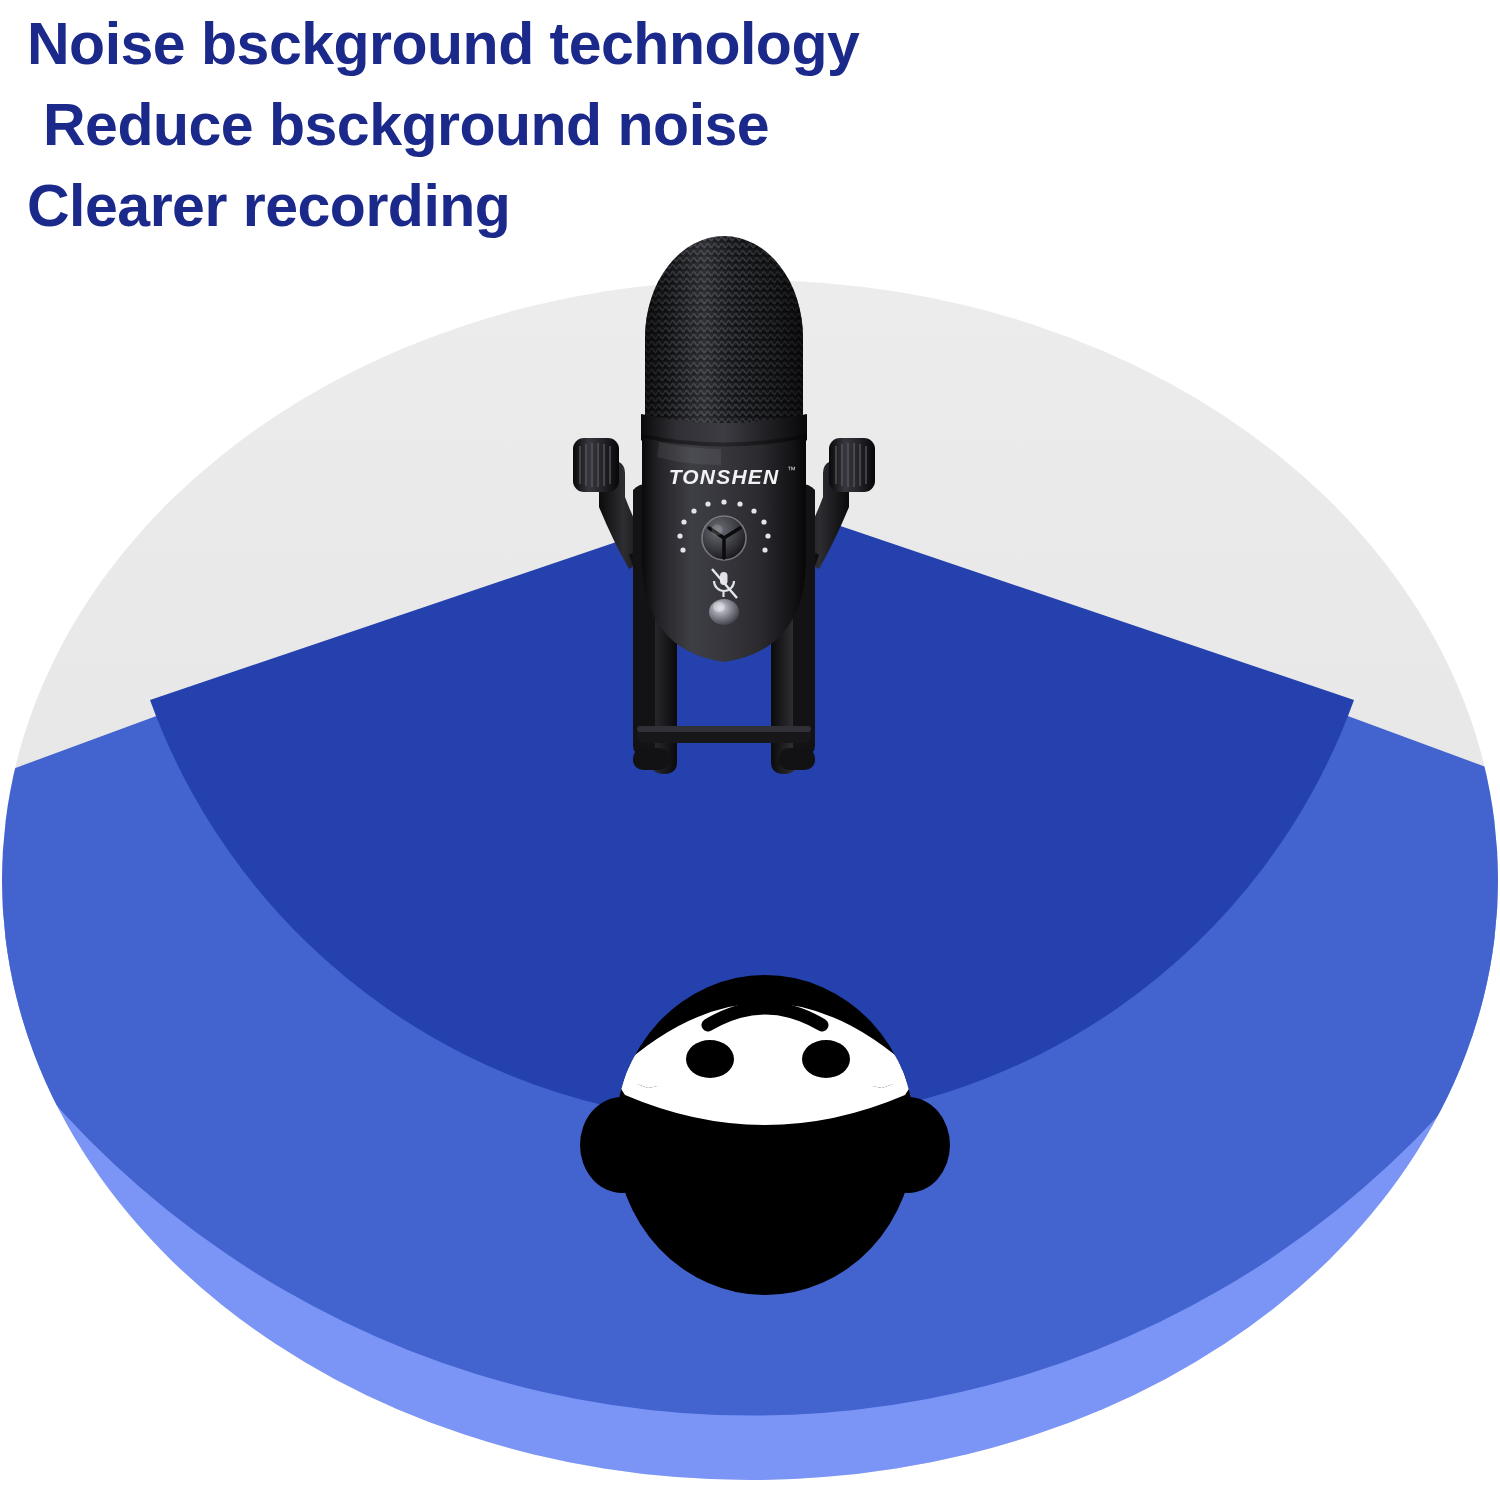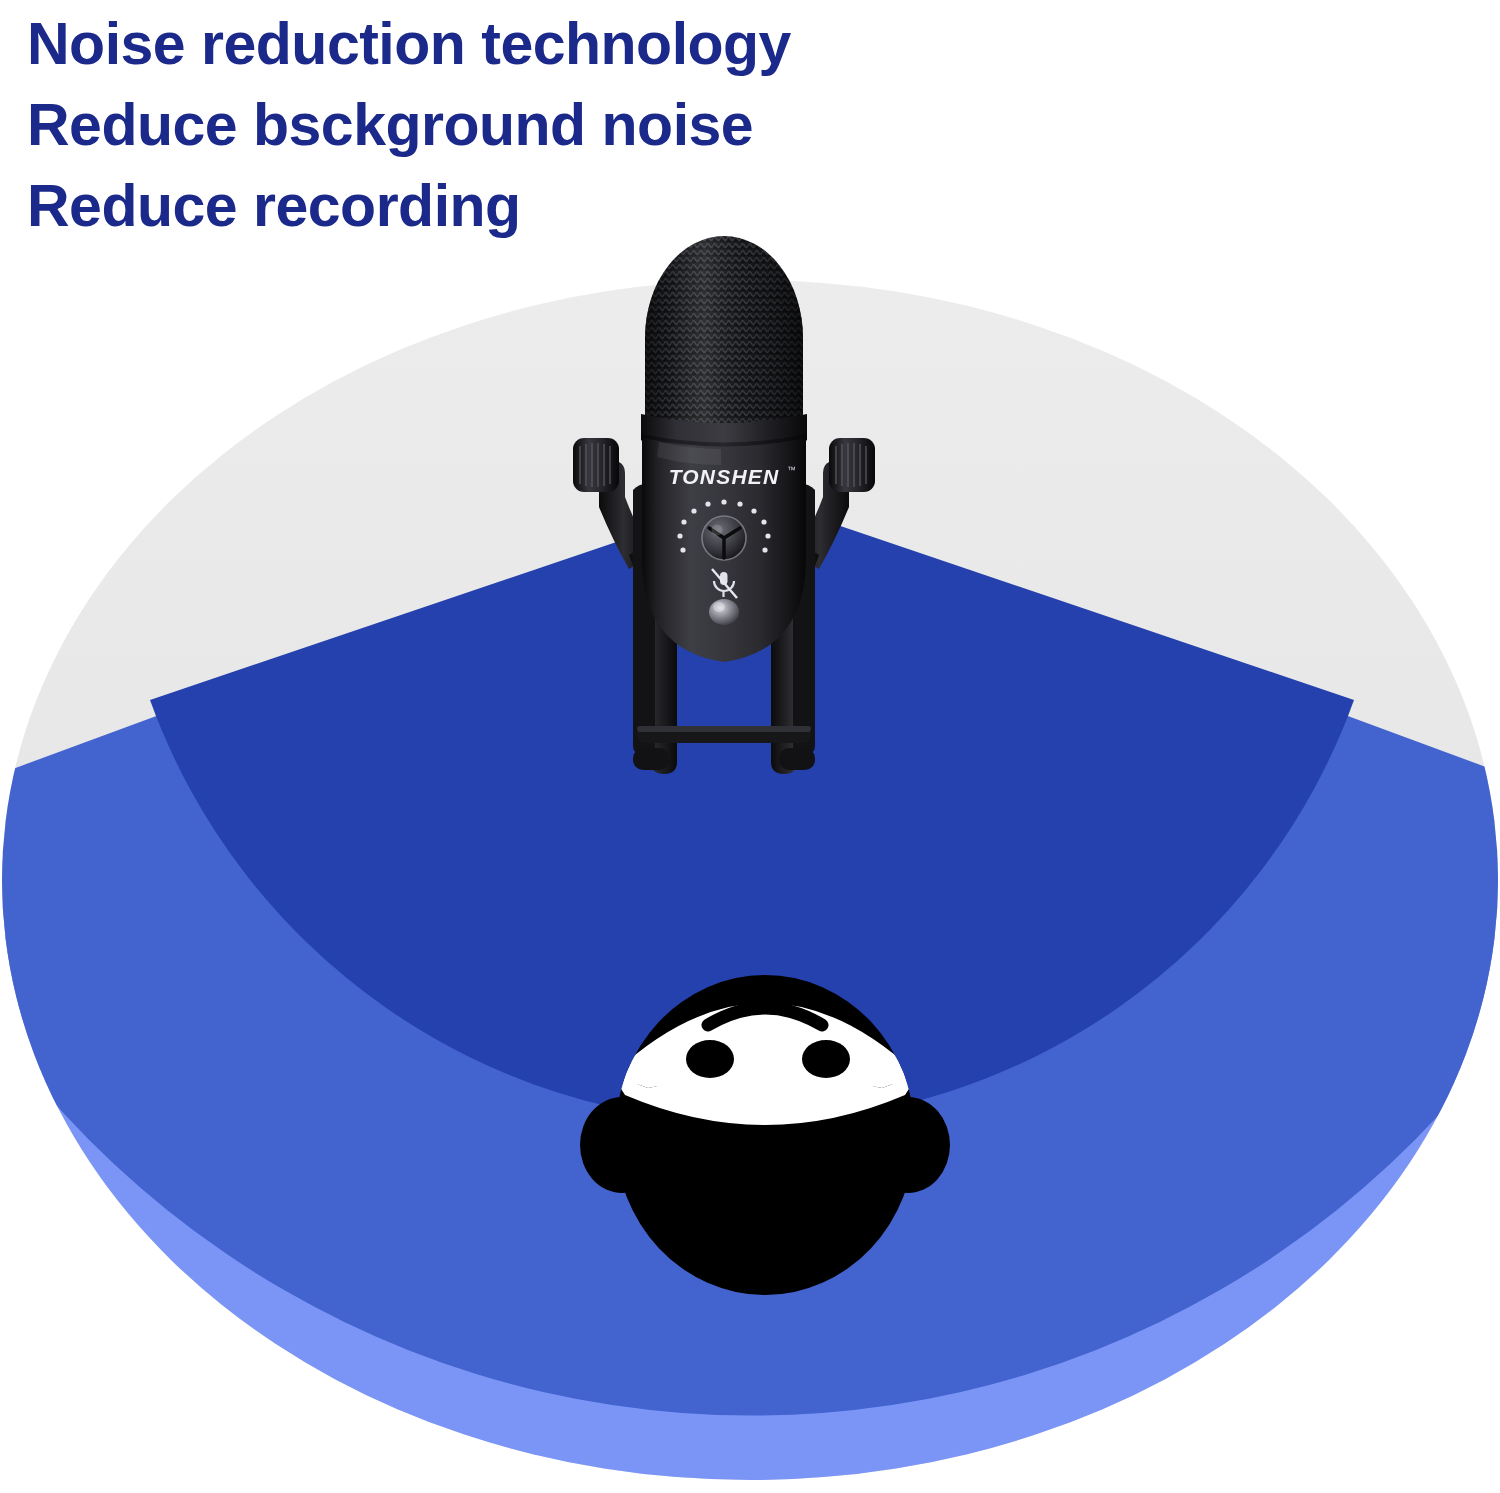--- a/index.html
+++ b/index.html
@@ -325,18 +325,18 @@
       </g>
 
       <path d="M 148 70 Q 205 36 262 70" fill="none" stroke="#000000" stroke-width="13" stroke-linecap="round"></path>
 
       <ellipse cx="150" cy="104" rx="24" ry="19" fill="#000000"></ellipse>
       <ellipse cx="266" cy="104" rx="24" ry="19" fill="#000000"></ellipse>
     </svg>
   </div>
 
   <div class="headline">
-    <div class="headline-line" style="color: rgb(27, 42, 138);">Noise reduction technology</div>
-    <div class="headline-line" style="color: rgb(27, 42, 138);">Reduce bsckground noise</div>
-    <div class="headline-line" style="color: rgb(27, 42, 138);">Reduce recording</div>
+    <div class="headline-line" style="color: rgb(27, 42, 138);">Noise bsckground technology</div>
+    <div class="headline-line" style="color: rgb(27, 42, 138); margin-left: 16px;">Reduce bsckground noise</div>
+    <div class="headline-line" style="color: rgb(27, 42, 138);">Clearer recording</div>
   </div>
 
 </div>
 
 </body></html>

